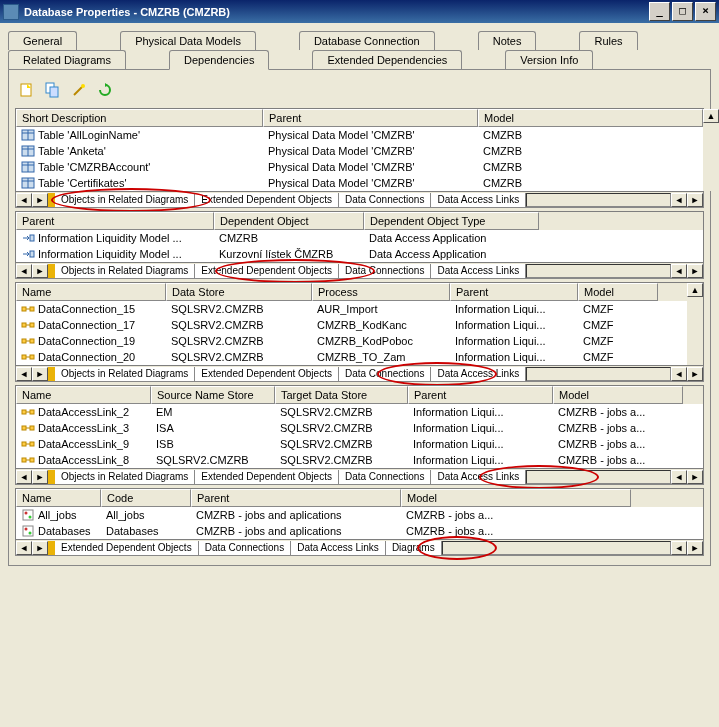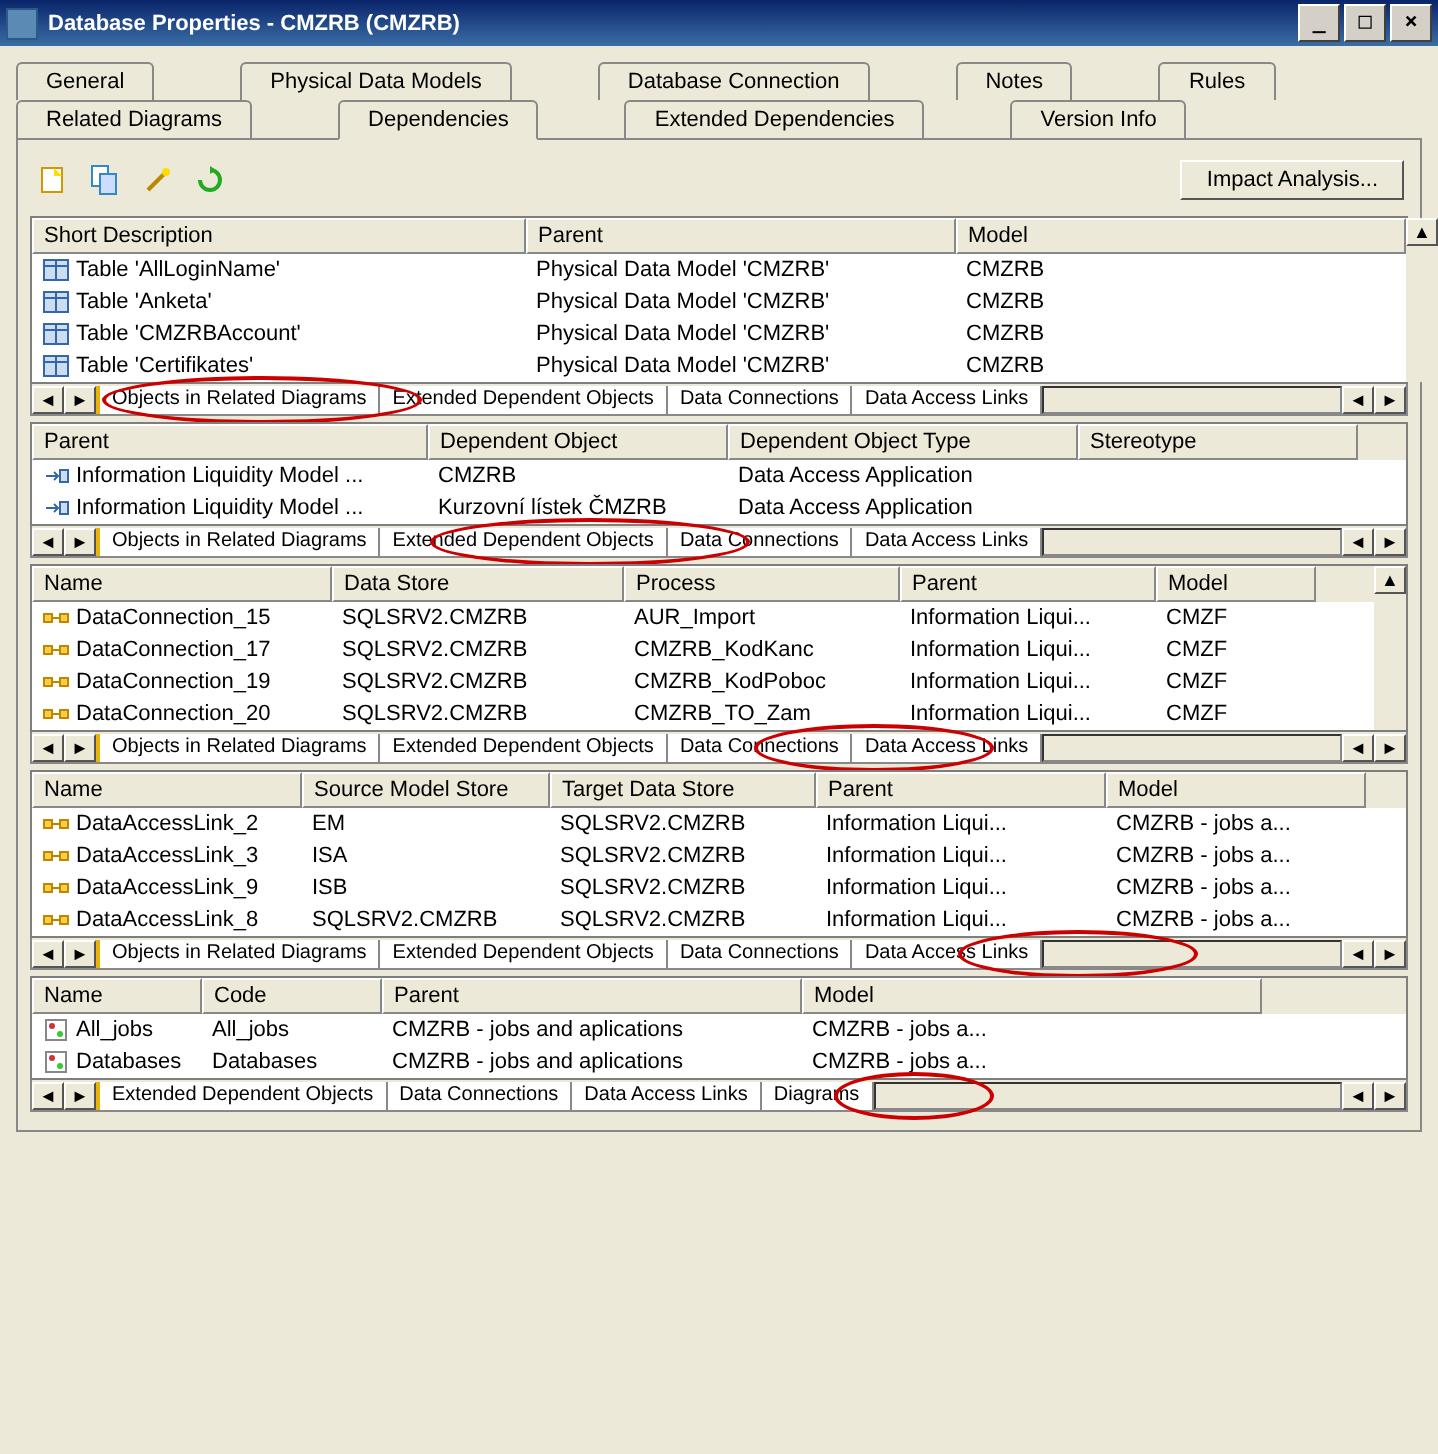--- a/index.html
+++ b/index.html
@@ -20,21 +20,21 @@
 .grid{border:1px solid #7e7e7e;background:#fff;}
 .ghead{display:flex;background:#ece9d8;}
 .ghead .gcol{border:1px solid #fff;border-right-color:#888;border-bottom-color:#888;padding:2px 5px;overflow:hidden;white-space:nowrap;background:#ece9d8;}
 .gbody{background:#fff;max-height:80px;overflow:hidden;}
 .grow{display:flex;}
 .grow .gcell{padding:1px 5px;overflow:hidden;white-space:nowrap;display:flex;align-items:center;}
 .gicon{width:14px;height:14px;margin-right:3px;flex-shrink:0;}
 .sbar{height:16px;background:#ece9d8;display:flex;align-items:center;border:1px solid #888;border-top:none;}
 .sbtn{width:16px;height:14px;background:#ece9d8;border:1px solid #fff;border-right-color:#555;border-bottom-color:#555;display:flex;align-items:center;justify-content:center;font-size:9px;cursor:pointer;}
 .stab{padding:0 6px;height:14px;font-size:10px;display:inline-flex;align-items:center;border-right:1px solid #888;cursor:pointer;background:#fff;}
-.stab:first-of-type{border-left:2px solid #eab308;}
+.stab:first-of-type{border-left:7px solid #eab308;}
 .stabs{display:flex;background:#fff;border-bottom:1px solid #888;height:14px;}
 .strack{flex:1;background:#ece9d8;border:1px inset #888;height:14px;}
 .vsb{width:16px;background:#ece9d8;}
 .pane{margin-bottom:3px;}
 .circ{border:2px solid #c00;border-radius:50%;position:absolute;pointer-events:none;}
 .section{position:relative;}
 
 
 .w-sd{width:247px}.w-pa{width:215px}.w-md{width:225px}
 .w-p2{width:198px}.w-do{width:150px}.w-dt{width:175px}.w-st{width:140px}
@@ -91,21 +91,20 @@
             <circle cx="12" cy="4" r="2" fill="#fd0"></circle>
           </svg>
         </span>
       <span class="tbtn">
           <svg width="16" height="16">
             <path d="M8 3 A5 5 0 1 1 3 8" fill="none" stroke="#2a2" stroke-width="2"></path>
             <path d="M8 1 L8 5 L11 3 Z" fill="#2a2"></path>
           </svg>
         </span>
       <div class="spacer"></div>
-      <button class="btn">Impact Analysis...</button>
     </div>
 
     <div class="pane section">
       <div class="grid">
         <div style="display:flex">
           <div style="flex:1">
             <div class="ghead">
               <div class="gcol w-sd">Short Description</div>
               <div class="gcol w-pa">Parent</div>
               <div class="gcol w-md">Model</div>
@@ -205,21 +204,20 @@
       </div>
       <div class="circ" style="left:36px;bottom:-4px;width:160px;height:24px"></div>
     </div>
 
     <div class="pane section">
       <div class="grid">
         <div class="ghead">
           <div class="gcol w-p2">Parent</div>
           <div class="gcol w-do">Dependent Object</div>
           <div class="gcol w-dt">Dependent Object Type</div>
-          <div class="gcol w-st">Stereotype</div>
         </div>
         <div class="gbody" id="gb2">
             <div class="grow">
               <div class="gcell w-p2">
                 <span class="gicon">
                   <svg width="14" height="14">
                     <path d="M2 7 L8 7 M6 5 L8 7 L6 9" stroke="#36a" fill="none"></path>
                     <rect x="9" y="4" width="4" height="6" fill="#cde" stroke="#36a"></rect>
                   </svg>
                 </span>
@@ -401,21 +399,21 @@
         <div class="sbtn">◄</div>
           <div class="sbtn">►</div>
       </div>
       <div class="circ" style="left:362px;bottom:-4px;width:120px;height:24px"></div>
     </div>
 
     <div class="pane section">
       <div class="grid">
         <div class="ghead">
           <div class="gcol w-nm2">Name</div>
-          <div class="gcol w-sds">Source Model Store</div>
+          <div class="gcol w-sds">Source Name Store</div>
           <div class="gcol w-tds">Target Data Store</div>
           <div class="gcol w-pt2">Parent</div>
           <div class="gcol w-md2">Model</div>
         </div>
         <div class="gbody" id="gb4">
             <div class="grow">
               <div class="gcell w-nm2">
                 <span class="gicon">
                   <svg width="14" height="14">
                     <rect x="1" y="5" width="4" height="4" fill="#fc4" stroke="#b80"></rect>

